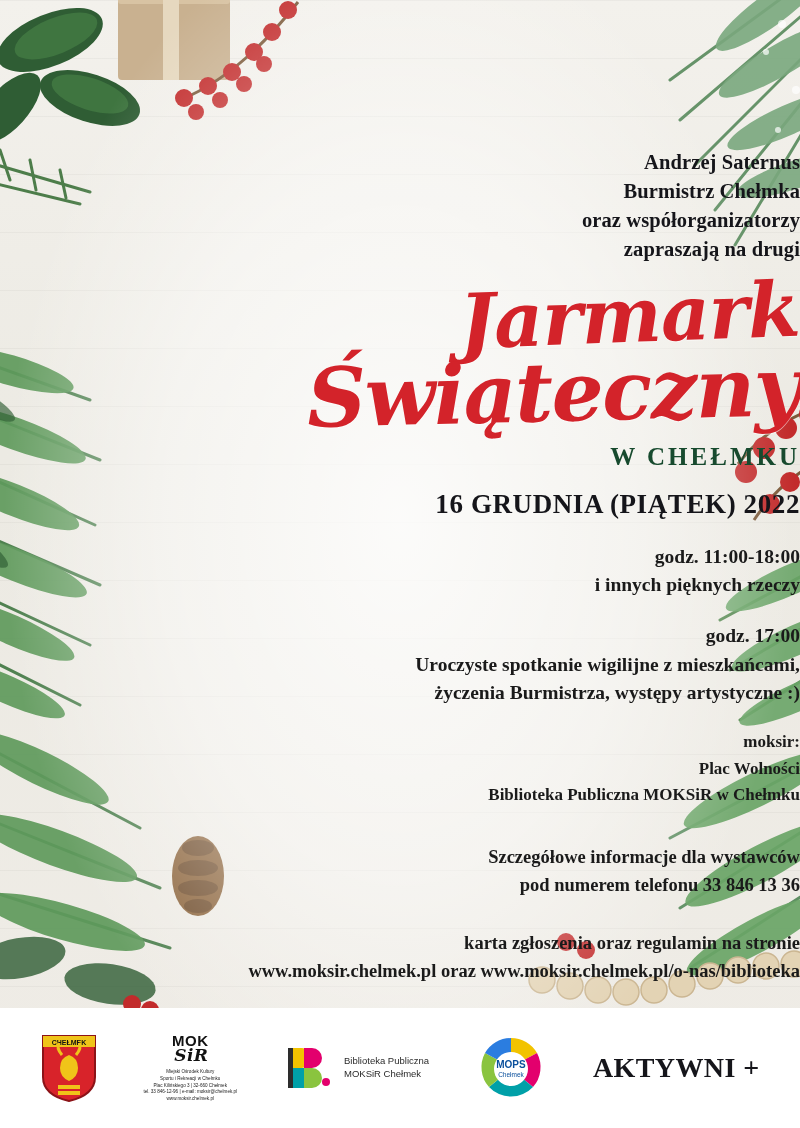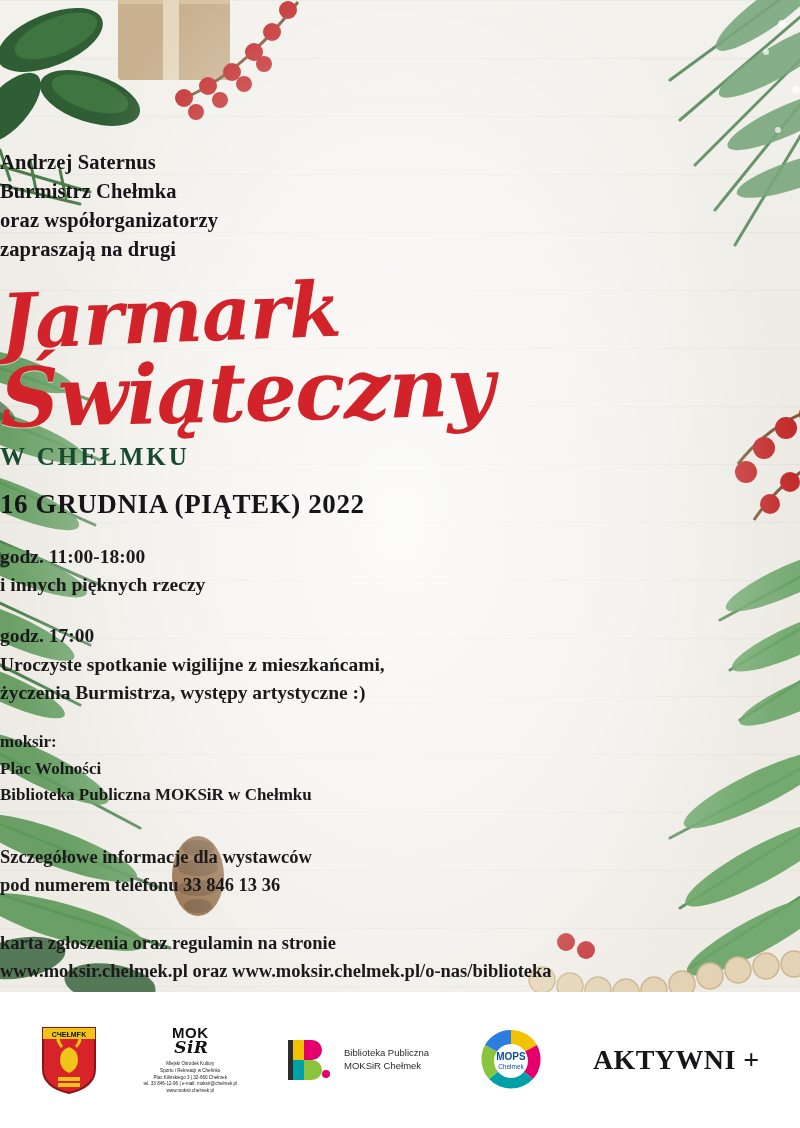--- a/index.html
+++ b/index.html
@@ -42,21 +42,21 @@
   .deco-bl { bottom: 90px; left: -40px; }
   .deco-br { bottom: 80px; right: -40px; }
   .deco-ml { top: 330px; left: -50px; }
   .deco-mr { top: 330px; right: -50px; }
 
   
   .content {
     position: relative;
     z-index: 5;
     padding-top: 148px;
-    text-align: left;
+    text-align: right;
   }
 
   .intro {
     font-family: "Liberation Serif", serif;
     font-weight: bold;
     font-size: 20.5px;
     line-height: 1.42;
     color: #15151a;
     letter-spacing: .1px;
   }
@@ -146,21 +146,21 @@
     margin-top: 28px;
     font-family: "Liberation Serif", serif;
     font-weight: bold;
     font-size: 18.5px;
   }
 
   
   .logobar {
     position: absolute;
     left: 0; right: 0; bottom: 0;
-    height: 136px;
+    height: 120px;
     background: #ffffff;
     z-index: 10;
     display: flex;
     align-items: center;
     justify-content: space-around;
     padding: 0 18px;
   }
   .logo-item { display: flex; align-items: center; }
 
   .crest { width: 58px; height: 70px; }

